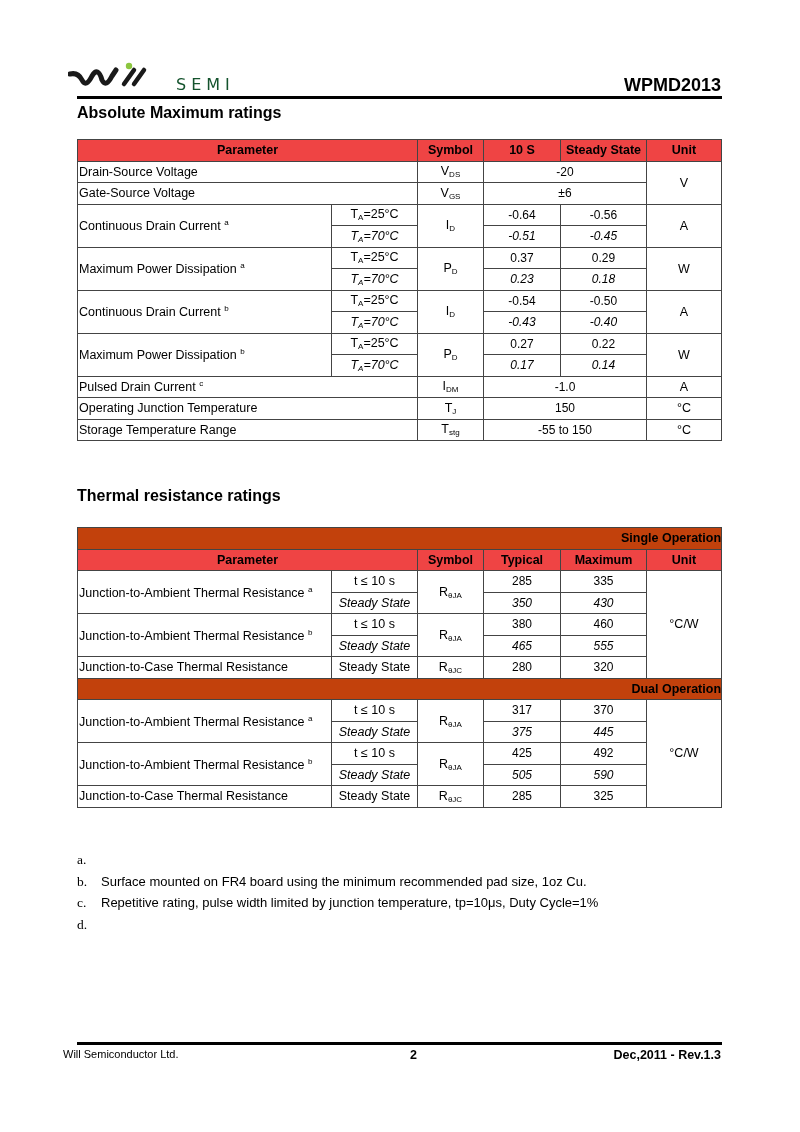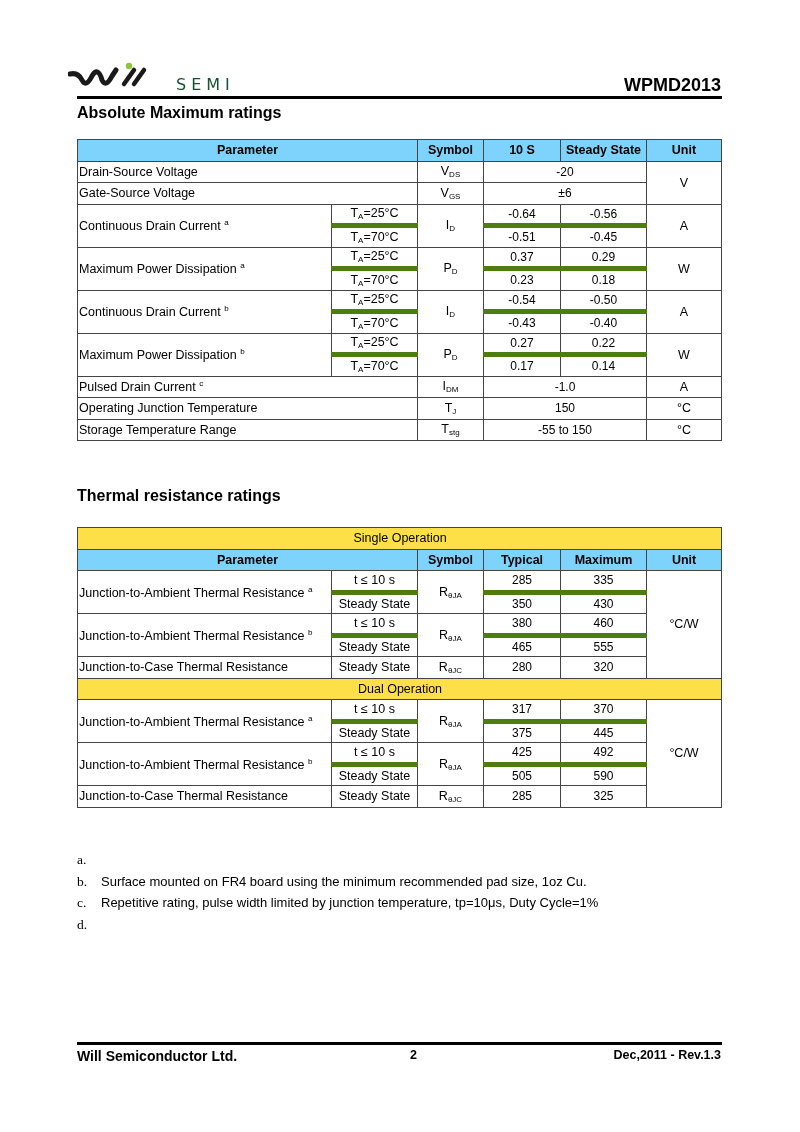--- a/index.html
+++ b/index.html
@@ -12,35 +12,35 @@
   .header-rule { position: absolute; left: 77px; top: 96px; width: 645px; height: 3px; background: #000; }
 
   .section-title { position: absolute; left: 77px; font-size: 16px; font-weight: bold; }
   #t1-title { top: 104px; }
   #t2-title { top: 487px; }
 
   table.spec { position: absolute; left: 77px; width: 644px; border-collapse: collapse; table-layout: fixed; font-size: 12.5px; }
   #table-abs { top: 139px; }
   #table-therm { top: 527px; }
   table.spec td, table.spec th { border: 1px solid #444; height: 21.5px; padding: 0; text-align: center; vertical-align: middle; font-weight: normal; white-space: nowrap; }
-  table.spec th { background: #7dd3fc; font-weight: bold; font-size: 12.5px; }
+  table.spec th { background: #ef4444; font-weight: bold; font-size: 12.5px; }
   table.spec td.param { text-align: left; padding-left: 1px; }
   table.spec .num { font-size: 12px; }
-  table.spec tr.section td { background: #fde047; font-weight: normal; text-align: center; padding-left: 1px; }
-  table.spec td.inner-top { border-top: 5px solid #4d7c0f; }
+  table.spec tr.section td { background: #c2410c; font-weight: bold; text-align: right; padding-left: 1px; }
+  table.spec td.inner-top { border-top: 1px solid #4d7c0f; font-style: italic; }
   sub { font-size: 8px; vertical-align: -2px; }
   sup { font-size: 8px; vertical-align: 5px; }
 
   .notes { position: absolute; left: 77px; top: 852px; font-family: "Liberation Serif", serif; font-size: 13.5px; }
   .note { height: 21.5px; display: flex; }
   .note .lbl { width: 24px; }
   .note .txt { font-family: "Liberation Sans", sans-serif; font-size: 13px; }
 
   .footer-rule { position: absolute; left: 77px; top: 1042px; width: 645px; height: 3px; background: #000; }
-  .footer-left { position: absolute; left: 77px; top: 1048px; font-size: 14px; font-weight: bold; }
+  .footer-left { position: absolute; left: 63px; top: 1048px; font-size: 11px; font-weight: normal; }
   .footer-center { position: absolute; left: 410px; top: 1048px; font-size: 12.5px; font-weight: bold; }
   .footer-right { position: absolute; right: 79px; top: 1048px; font-size: 12.5px; font-weight: bold; }
 </style>
 </head>
 <body>
 
 <svg class="logo" viewBox="0 0 190 30">
   <path d="M2 12 Q10 10 14 18 Q18 26 24 14 Q30 4 34 18 Q38 26 44 14 L48 8" fill="none" stroke="#1a1a1a" stroke-width="5" stroke-linecap="round"></path>
   <path d="M56 22 L66 8" stroke="#1a1a1a" stroke-width="4.5" stroke-linecap="round"></path>
   <path d="M66 22 L76 8" stroke="#1a1a1a" stroke-width="4.5" stroke-linecap="round"></path>

